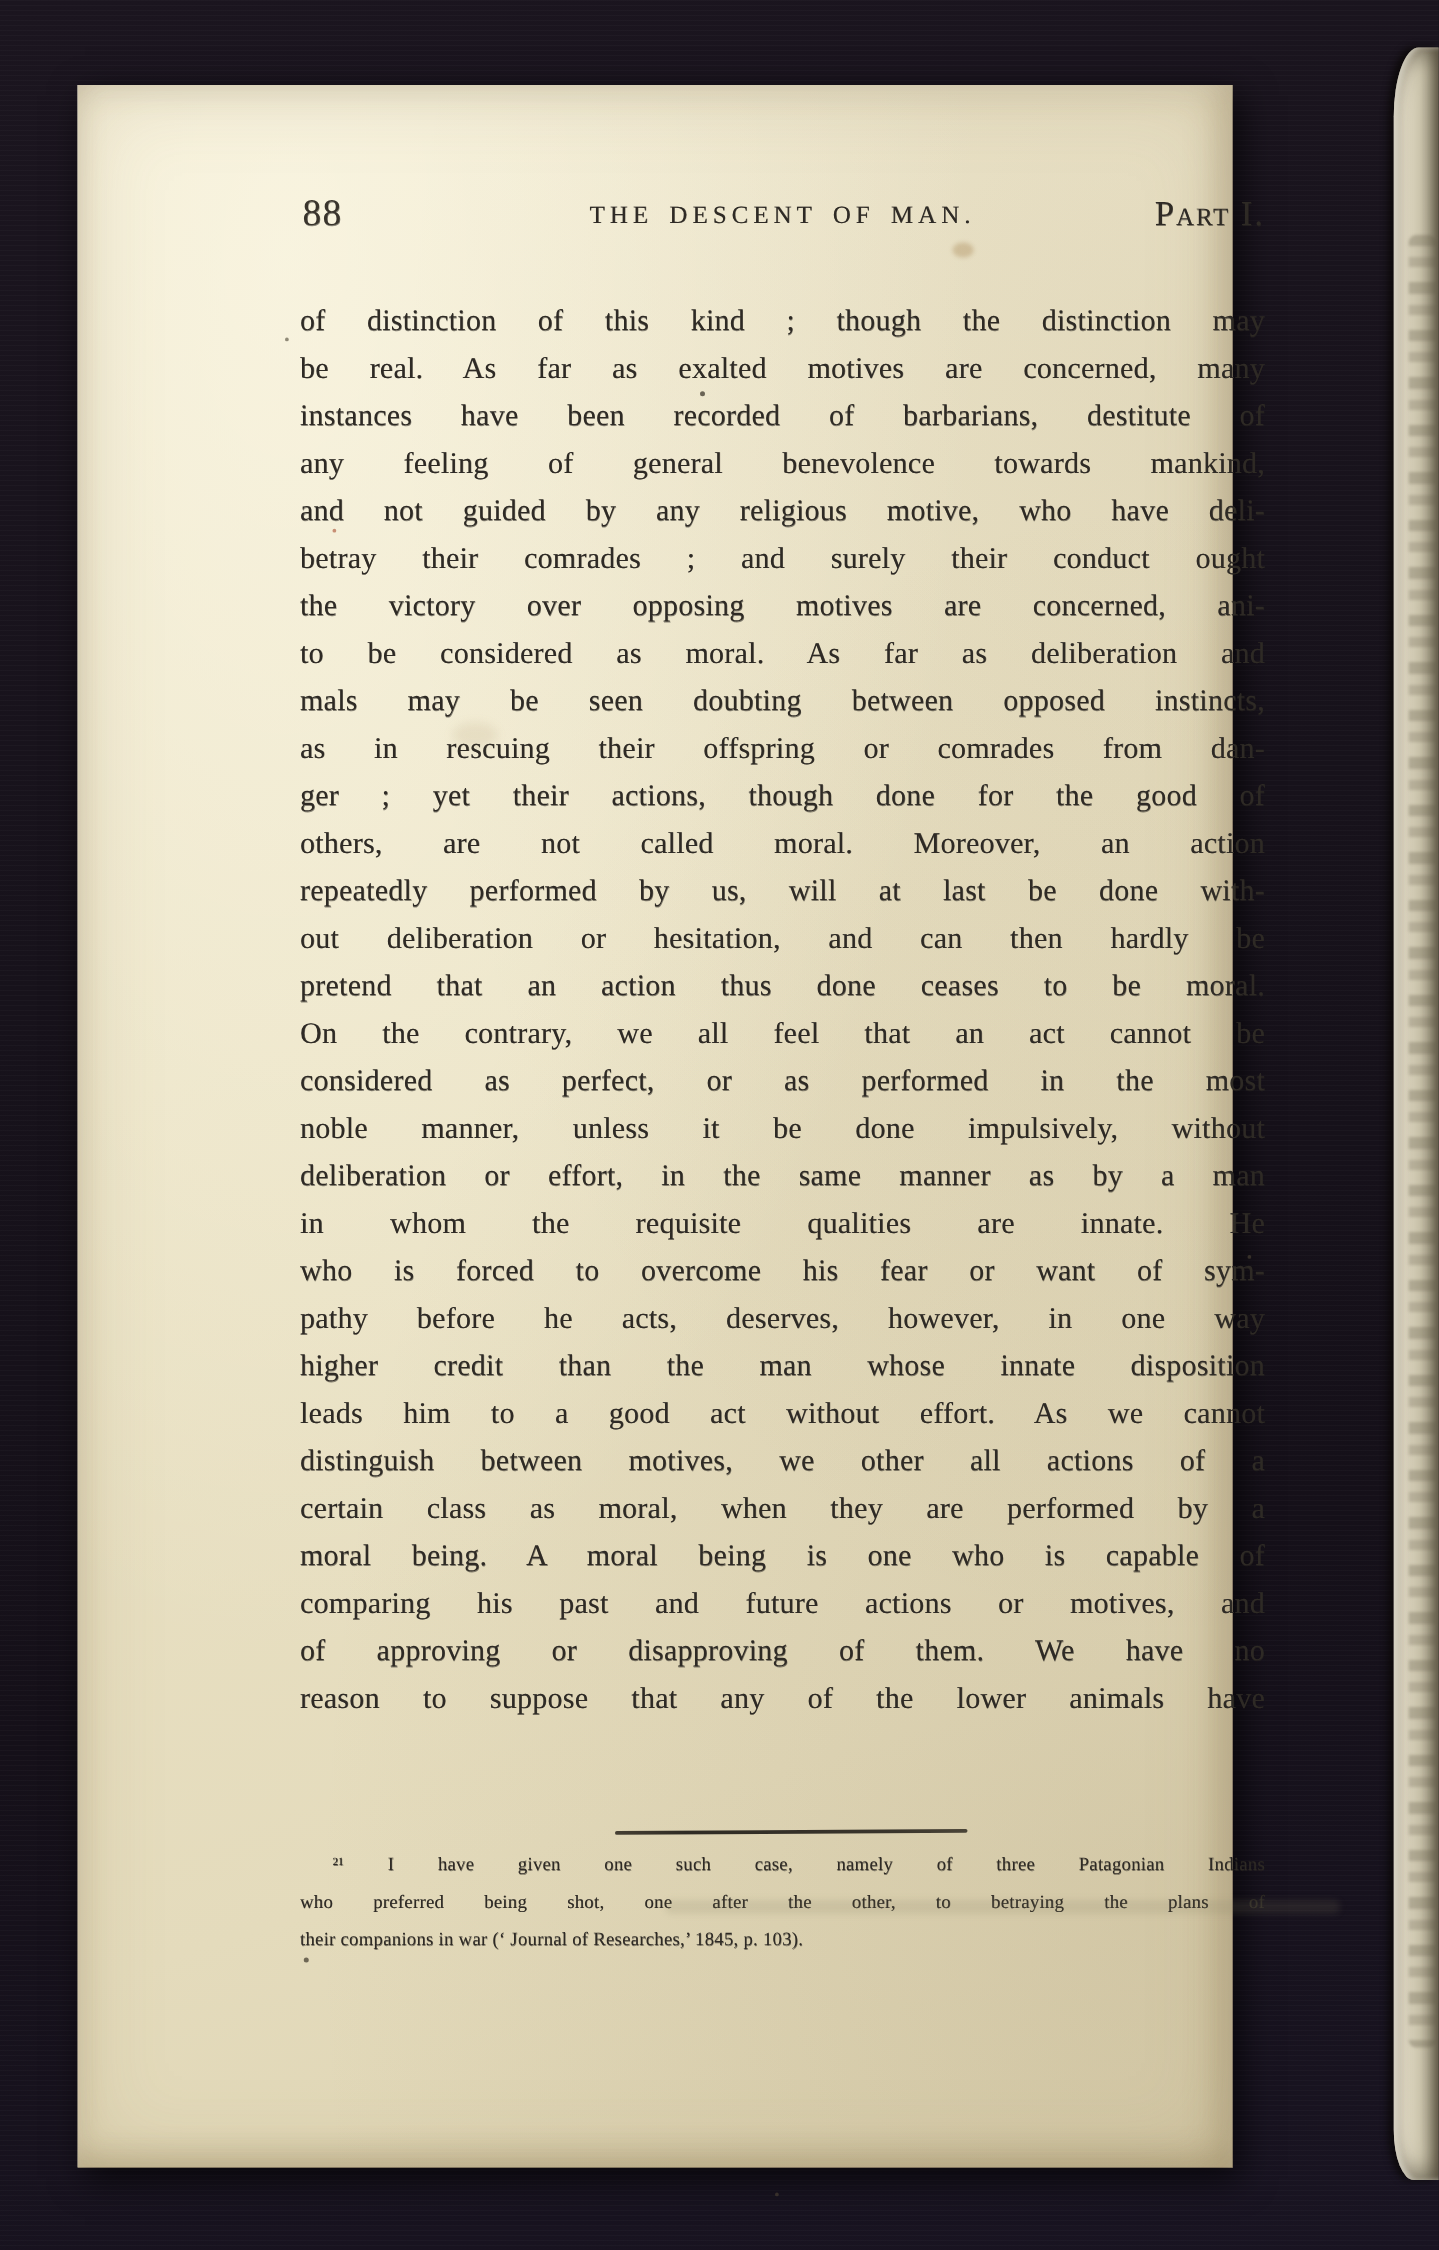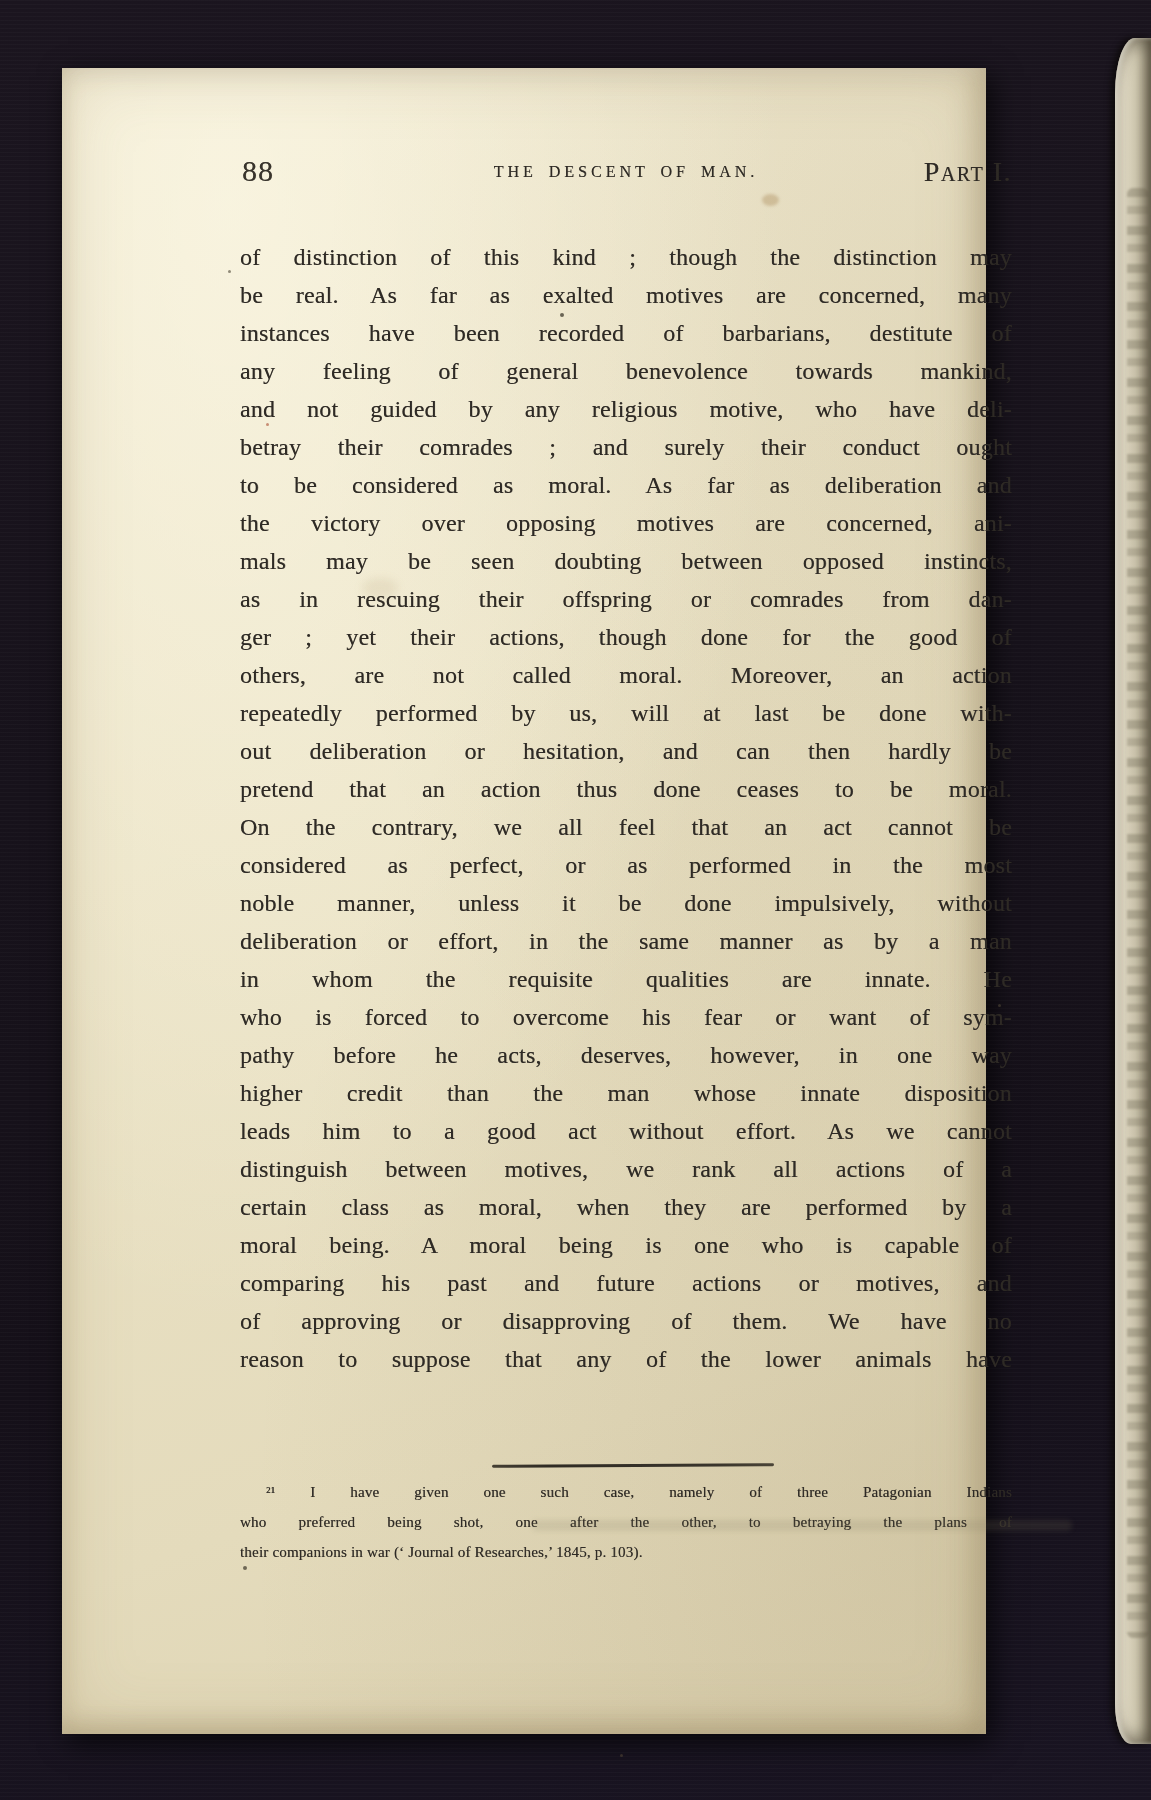--- a/index.html
+++ b/index.html
@@ -34,21 +34,21 @@
   .ink{color:#2e2a25;text-shadow:0.3px 0.4px 0.5px rgba(46,42,37,0.55);}
   
   .header-row{
     position:absolute;left:178px;top:86px;width:772px;height:34px;
   }
   .page-number{
     position:absolute;left:2px;top:0;font-size:30px;line-height:34px;letter-spacing:1px;color:#39342c;
   }
   .running-title{
     position:absolute;left:0;right:0;top:3px;text-align:center;
-    font-size:16px;line-height:30px;letter-spacing:4px;word-spacing:4px;
+    font-size:20px;line-height:30px;letter-spacing:4px;word-spacing:4px;
   }
   .part-label{
     position:absolute;right:0;top:3px;font-size:28px;line-height:30px;
     font-variant:small-caps;letter-spacing:1.5px;
   }
   
   .body-block{
     position:absolute;left:178px;top:170px;width:772px;
     font-size:24px;letter-spacing:0.2px;word-spacing:2px;
   }
@@ -125,39 +125,39 @@
     <div class="part-label ink">Part I.</div>
   </div>
 
   <div class="body-block ink">
       <div class="bline">of distinction of this kind ; though the distinction may</div>
       <div class="bline">be real. As far as exalted motives are concerned, many</div>
       <div class="bline">instances have been recorded of barbarians, destitute of</div>
       <div class="bline">any feeling of general benevolence towards mankind,</div>
       <div class="bline">and not guided by any religious motive, who have deli-</div>
       <div class="bline">betray their comrades ; and surely their conduct ought</div>
+      <div class="bline">the victory over opposing motives are concerned, ani-</div>
       <div class="bline">to be considered as moral. As far as deliberation and</div>
-      <div class="bline">the victory over opposing motives are concerned, ani-</div>
       <div class="bline">mals may be seen doubting between opposed instincts,</div>
       <div class="bline">as in rescuing their offspring or comrades from dan-</div>
       <div class="bline">ger ; yet their actions, though done for the good of</div>
       <div class="bline">others, are not called moral. Moreover, an action</div>
       <div class="bline">repeatedly performed by us, will at last be done with-</div>
       <div class="bline">out deliberation or hesitation, and can then hardly be</div>
       <div class="bline">pretend that an action thus done ceases to be moral.</div>
       <div class="bline">On the contrary, we all feel that an act cannot be</div>
       <div class="bline">considered as perfect, or as performed in the most</div>
       <div class="bline">noble manner, unless it be done impulsively, without</div>
       <div class="bline">deliberation or effort, in the same manner as by a man</div>
       <div class="bline">in whom the requisite qualities are innate. He</div>
       <div class="bline">who is forced to overcome his fear or want of sym-</div>
       <div class="bline">pathy before he acts, deserves, however, in one way</div>
       <div class="bline">higher credit than the man whose innate disposition</div>
       <div class="bline">leads him to a good act without effort. As we cannot</div>
-      <div class="bline">distinguish between motives, we rank all actions of a</div>
+      <div class="bline">distinguish between motives, we other all actions of a</div>
       <div class="bline">certain class as moral, when they are performed by a</div>
       <div class="bline">moral being. A moral being is one who is capable of</div>
       <div class="bline">comparing his past and future actions or motives, and</div>
       <div class="bline">of approving or disapproving of them. We have no</div>
       <div class="bline">reason to suppose that any of the lower animals have</div>
     </div>
 
   <div class="footnote-rule"></div>
 
   <div class="footnote-block ink">

